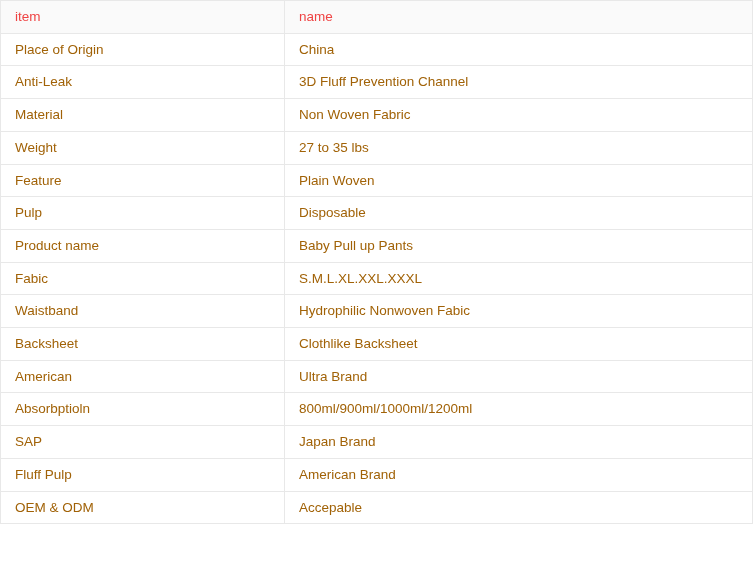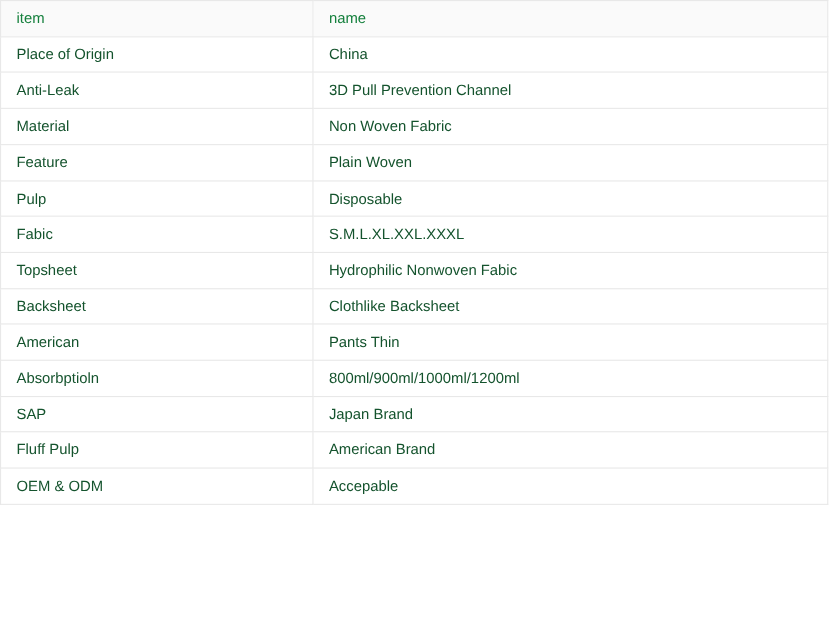--- a/index.html
+++ b/index.html
@@ -31,25 +31,25 @@
     line-height: 31.7px;
     text-align: left;
     font-weight: normal;
     vertical-align: middle;
     white-space: nowrap;
     overflow: hidden;
     text-overflow: ellipsis;
   }
   .spec-table thead th {
     background: #fafafa;
-    color: #15803d;
+    color: #ef4444;
   }
   .spec-table tbody td {
     background: #ffffff;
-    color: #14532d;
+    color: #a16207;
   }
 </style>
 </head>
 <body>
 
 <table class="spec-table">
   <colgroup>
     <col class="col-item">
     <col class="col-value">
   </colgroup>
@@ -59,49 +59,57 @@
       <th>name</th>
     </tr>
   </thead>
   <tbody>
       <tr>
         <td>Place of Origin</td>
         <td>China</td>
       </tr>
       <tr>
         <td>Anti-Leak</td>
-        <td>3D Pull Prevention Channel</td>
+        <td>3D Fluff Prevention Channel</td>
       </tr>
       <tr>
         <td>Material</td>
         <td>Non Woven Fabric</td>
+      </tr>
+      <tr>
+        <td>Weight</td>
+        <td>27 to 35 lbs</td>
       </tr>
       <tr>
         <td>Feature</td>
         <td>Plain Woven</td>
       </tr>
       <tr>
         <td>Pulp</td>
         <td>Disposable</td>
       </tr>
       <tr>
+        <td>Product name</td>
+        <td>Baby Pull up Pants</td>
+      </tr>
+      <tr>
         <td>Fabic</td>
         <td>S.M.L.XL.XXL.XXXL</td>
       </tr>
       <tr>
-        <td>Topsheet</td>
+        <td>Waistband</td>
         <td>Hydrophilic Nonwoven Fabic</td>
       </tr>
       <tr>
         <td>Backsheet</td>
         <td>Clothlike Backsheet</td>
       </tr>
       <tr>
         <td>American</td>
-        <td>Pants Thin</td>
+        <td>Ultra Brand</td>
       </tr>
       <tr>
         <td>Absorbptioln</td>
         <td>800ml/900ml/1000ml/1200ml</td>
       </tr>
       <tr>
         <td>SAP</td>
         <td>Japan Brand</td>
       </tr>
       <tr>

